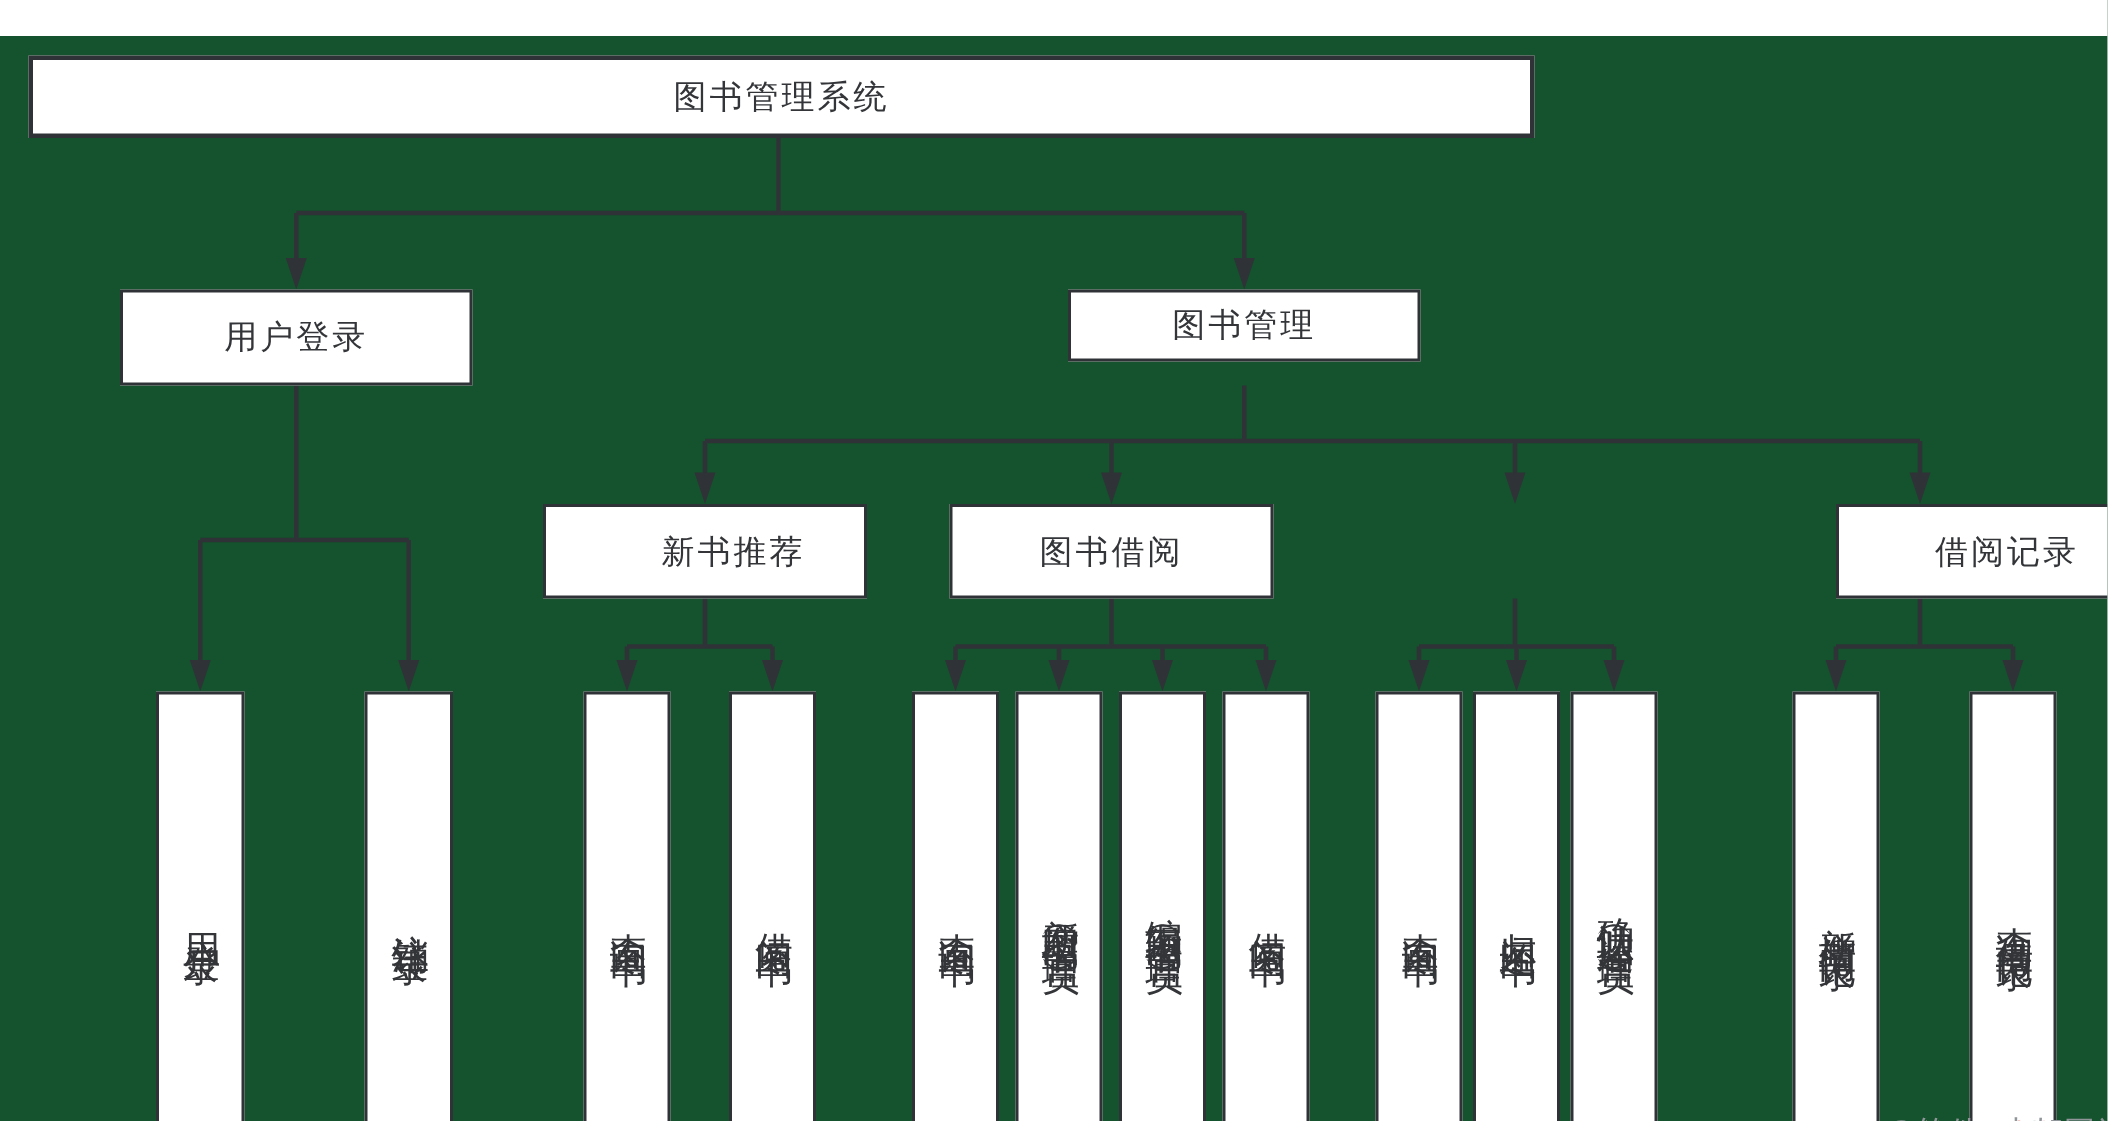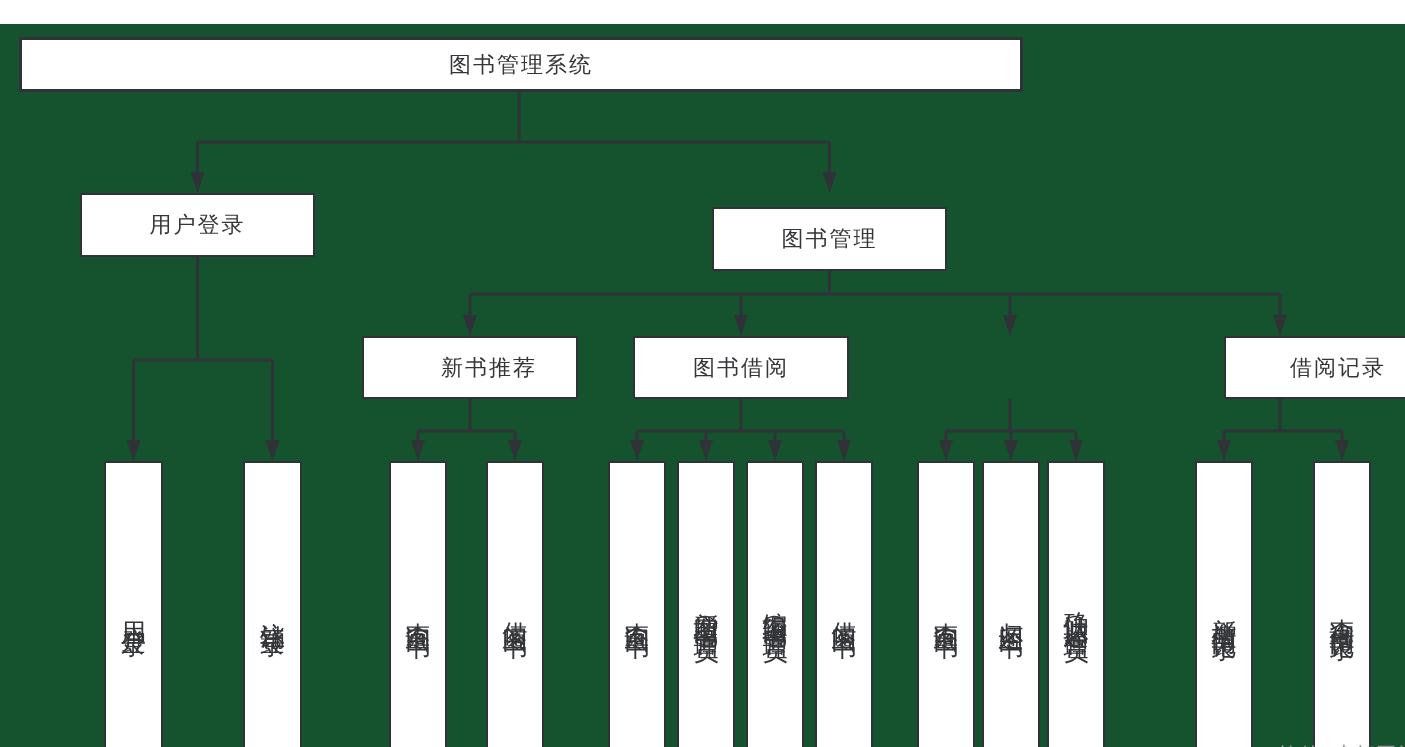--- a/index.html
+++ b/index.html
@@ -90,21 +90,21 @@
     <polygon points="1069,416 1083,416 1076,437"></polygon>
 
     <path d="M1280 375 V407 M1224 407 H1342 M1224 407 V417 M1342 407 V417"></path>
     <polygon points="1217,416 1231,416 1224,437"></polygon>
     <polygon points="1335,416 1349,416 1342,437"></polygon>
   </svg>
 
   <div class="node root h" style="left:19px; top:13px; width:1004px; height:55px;">图书管理系统</div>
 
   <div class="node h" style="left:80px; top:169px; width:235px; height:64px;">用户登录</div>
-  <div class="node h" style="left:712px; top:183px; width:235px; height:64px;font-family:Liberation Serif, serif;">图书管理</div>
+  <div class="node h" style="left:712px; top:169px; width:235px; height:48px;font-family:Liberation Serif, serif;">图书管理</div>
 
   <div class="node h" style="left:362px; top:312px; width:216px; height:63px;padding-left:38px;">新书推荐</div>
   <div class="node h" style="left:633px; top:312px; width:216px; height:63px;">图书借阅</div>
   <div class="node h" style="left:1224px; top:312px; width:228px; height:63px;">借阅记录</div>
 
   <div class="node v" style="left:104px; top:437px; width:59px; height:298px;">
     <span class="vtxt">用户登录</span>
   </div>
   <div class="node v" style="left:243px; top:437px; width:59px; height:298px;">
     <span class="vtxt">注销登录</span>

